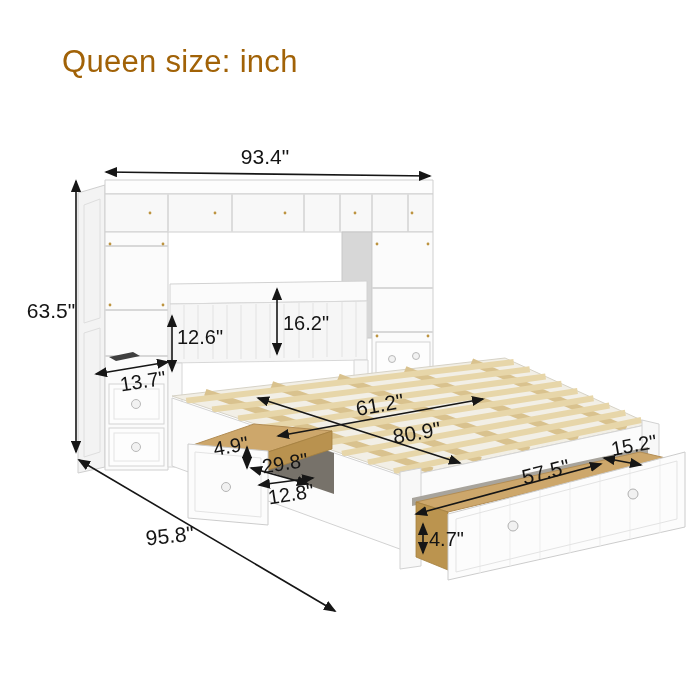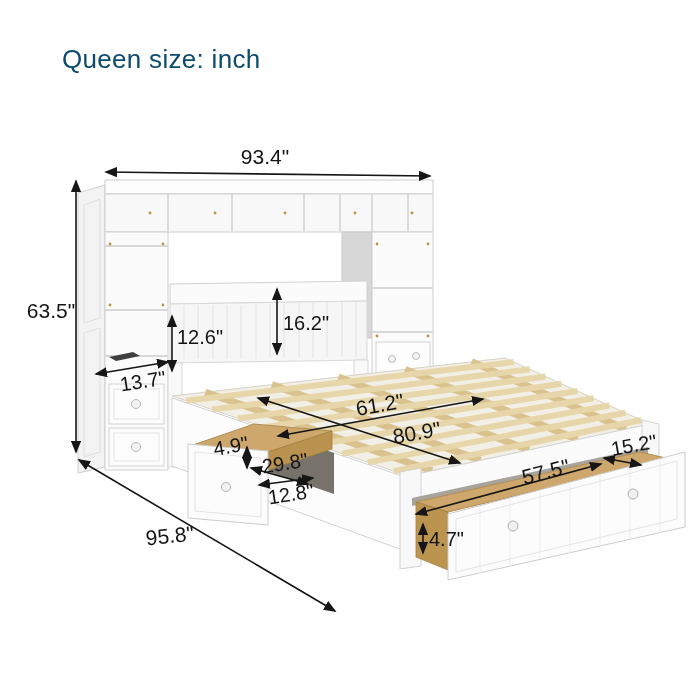--- a/index.html
+++ b/index.html
@@ -1,18 +1,18 @@
 <!DOCTYPE html>
 <html><head>
 <meta charset="utf-8">
 <style>
   html,body{margin:0;padding:0;background:#ffffff;}
   .canvas{position:relative;width:700px;height:700px;background:#ffffff;overflow:hidden;
           font-family:"Liberation Sans",sans-serif;}
-  .page-title{position:absolute;left:62px;top:44px;font-size:26px;color:#0c4a6e;
+  .page-title{position:absolute;left:62px;top:44px;font-size:31px;color:#a16207;
               font-weight:400;letter-spacing:.3px;}
   svg{position:absolute;left:0;top:0;}
   svg text{font-family:"Liberation Sans",sans-serif;fill:#141414;}
   .dim{font-size:20px;}
   .dim-lg{font-size:21px;}
   .arrow{stroke:#161616;stroke-width:1.6;fill:none;}
   .wood-line{stroke-linecap:butt;}
 </style>
 </head>
 <body>

